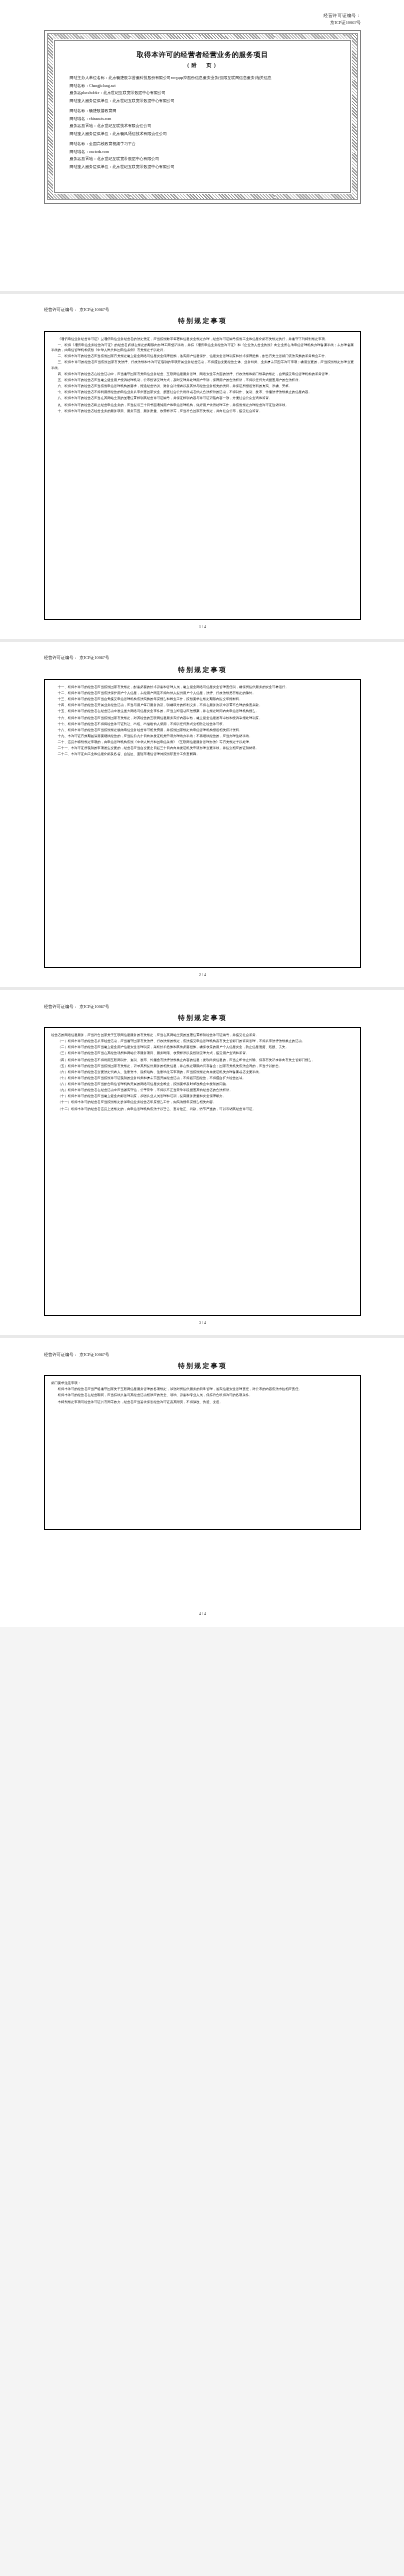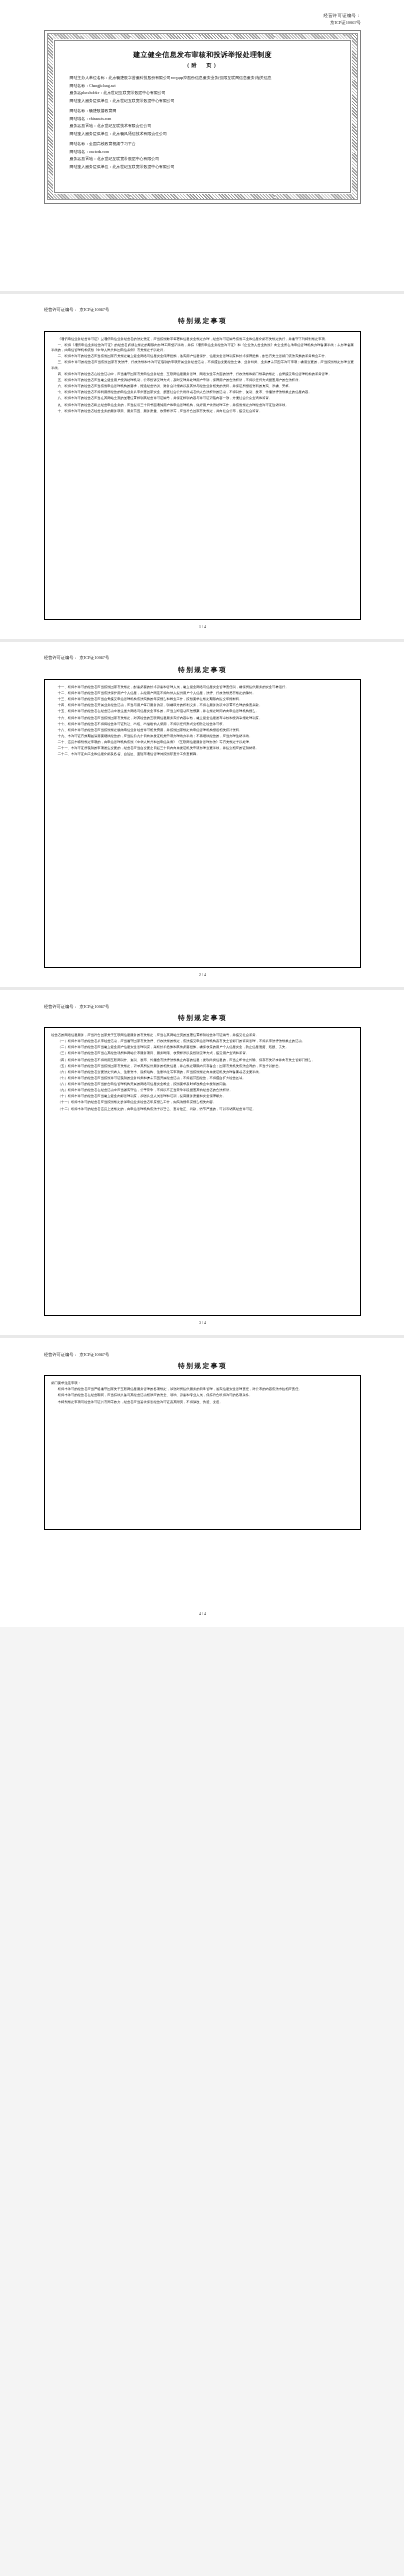--- a/index.html
+++ b/index.html
@@ -146,21 +146,21 @@
 <div class="page">
   <div class="page-inner">
     <div class="cert-head">
       <span class="lbl">经营许可证编号：</span>
       <span class="num">京ICP证10067号</span>
     </div>
 
     <div class="ornament">
       <div class="orn-band">
         <div class="orn-inner">
-          <div class="cert-title">建立健全信息发布审核和投诉举报处理制度</div>
+          <div class="cert-title">取得本许可的经营者经营业务的服务项目</div>
           <div class="cert-subtitle">（附　页）</div>
 
           <div class="cert-rows">
             <div class="cert-row">
               <span class="k">网站主办人单位名称：</span>
               <span class="v">北京畅捷数字营服科技股份有限公司государ控股份信息服务业务(仅限互联网信息服务)相关信息</span>
             </div>
             <div class="cert-row">
               <span class="k">网站名称：</span>
               <span class="v">Changjielang.net</span>

